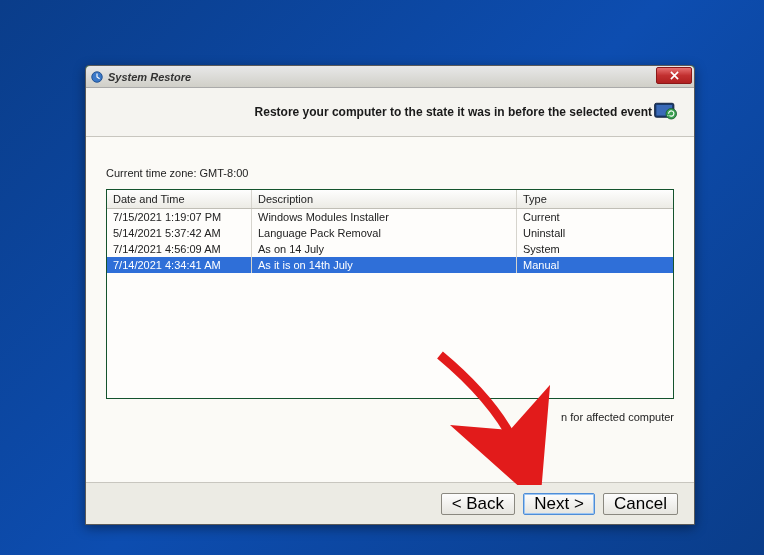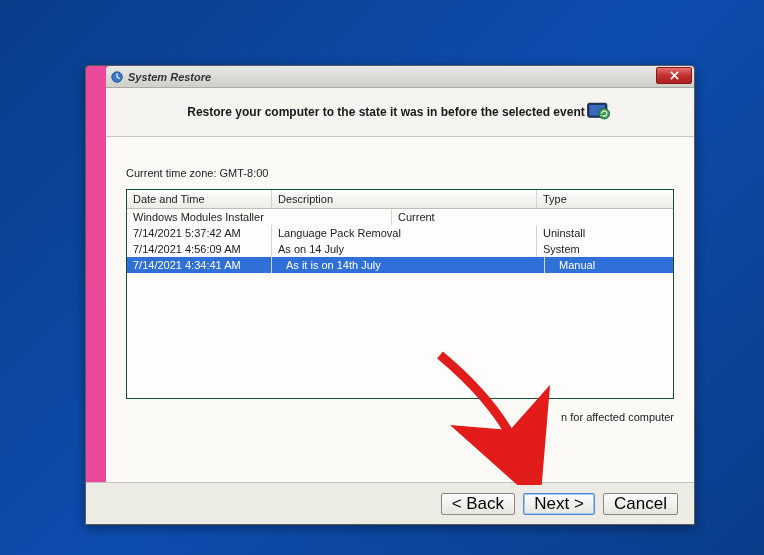--- a/index.html
+++ b/index.html
@@ -10,25 +10,24 @@
   height: 555px;
   overflow: hidden;
   position: relative;
 }
 .window {
   position: absolute;
   left: 85px;
   top: 65px;
   width: 610px;
   height: 460px;
-  background: #ec4899;
+  background: #15803d;
   border: 1px solid #5a5a5a;
   border-radius: 4px 4px 0 0;
   box-shadow: 0 3px 12px rgba(0,0,0,0.4);
-  padding-left: 20px;
 }
 .titlebar {
   height: 22px;
   background: linear-gradient(to bottom, #e8e8e8 0%, #d0cfc8 100%);
   border-bottom: 1px solid #aaa;
   display: flex;
   align-items: center;
   padding: 0 4px;
   position: relative;
   border-radius: 4px 4px 0 0;
@@ -57,21 +56,21 @@
   align-items: center;
   justify-content: center;
   cursor: pointer;
 }
 .close-btn svg { width: 9px; height: 9px; }
 .header {
   padding: 10px 14px;
   background: #f5f4f0;
   display: flex;
   align-items: center;
-  justify-content: center;
+  justify-content: flex-end;
   border-bottom: 1px solid #c8c6bf;
 }
 .header-text {
   font-size: 12px;
   font-weight: bold;
   color: #1a1a1a;
 }
 .header-icon {
   width: 28px;
   height: 28px;
@@ -101,21 +100,20 @@
 }
 .col { padding: 3px 6px; }
 .col-dt { width: 145px; border-right: 1px solid #d6d4cd; }
 .col-desc { width: 265px; border-right: 1px solid #d6d4cd; }
 .col-type { flex: 1; }
 .list-body { font-size: 11px; color: #222; }
 .row { display: flex; }
 .row.selected {
   background: #2f6fd8;
   color: #fff;
-  gap: 8px;
 }
 .row .col { padding: 2px 6px; white-space: nowrap; overflow: hidden; }
 .scan-link {
   font-size: 11px;
   color: #222;
   text-align: right;
   margin-top: 12px;
 }
 .footer {
   position: absolute;
@@ -186,25 +184,26 @@
     <div class="timezone">Current time zone: GMT-8:00</div>
 
     <div class="list">
       <div class="list-header">
         <div class="col col-dt">Date and Time</div>
         <div class="col col-desc">Description</div>
         <div class="col col-type">Type</div>
       </div>
       <div class="list-body" id="list-body">
           <div class="row">
+            <div class="col col-dt">7/15/2021 1:19:07 PM</div>
             <div class="col col-desc">Windows Modules Installer</div>
             <div class="col col-type">Current</div>
           </div>
           <div class="row">
-            <div class="col col-dt">7/14/2021 5:37:42 AM</div>
+            <div class="col col-dt">5/14/2021 5:37:42 AM</div>
             <div class="col col-desc">Language Pack Removal</div>
             <div class="col col-type">Uninstall</div>
           </div>
           <div class="row">
             <div class="col col-dt">7/14/2021 4:56:09 AM</div>
             <div class="col col-desc">As on 14 July</div>
             <div class="col col-type">System</div>
           </div>
           <div class="row selected">
             <div class="col col-dt">7/14/2021 4:34:41 AM</div>

